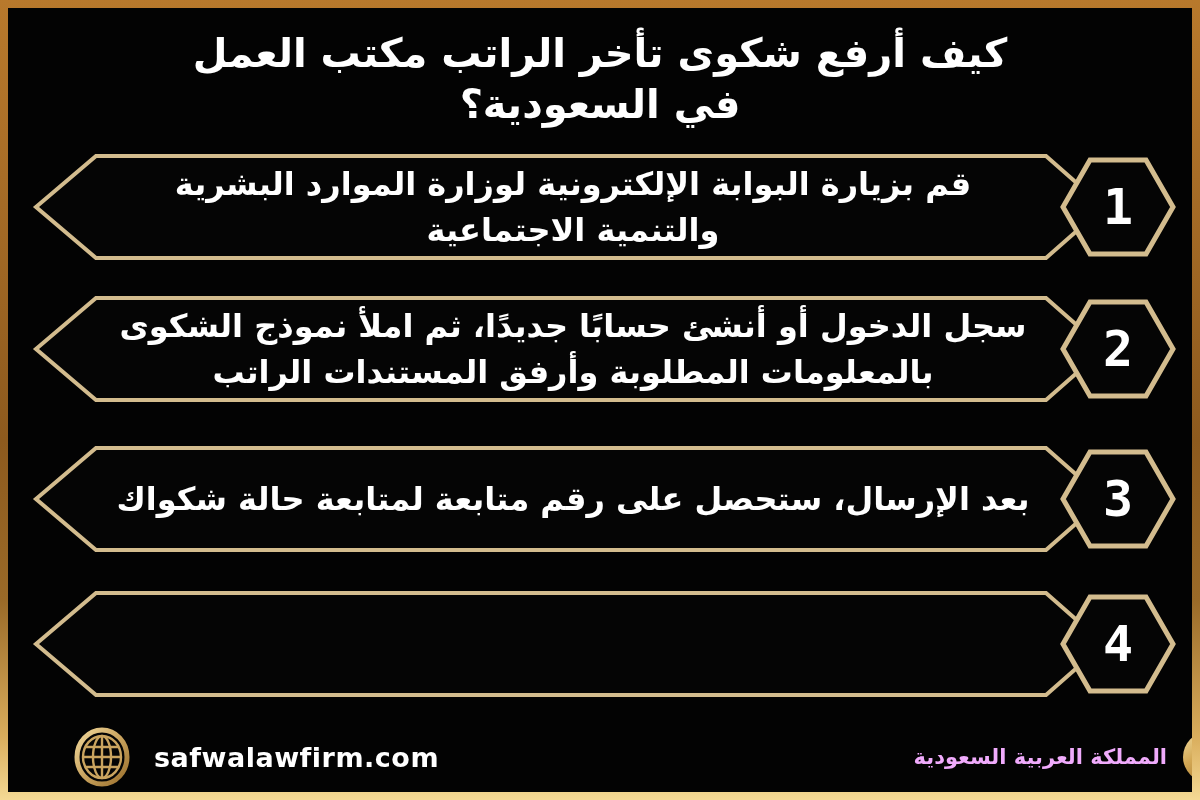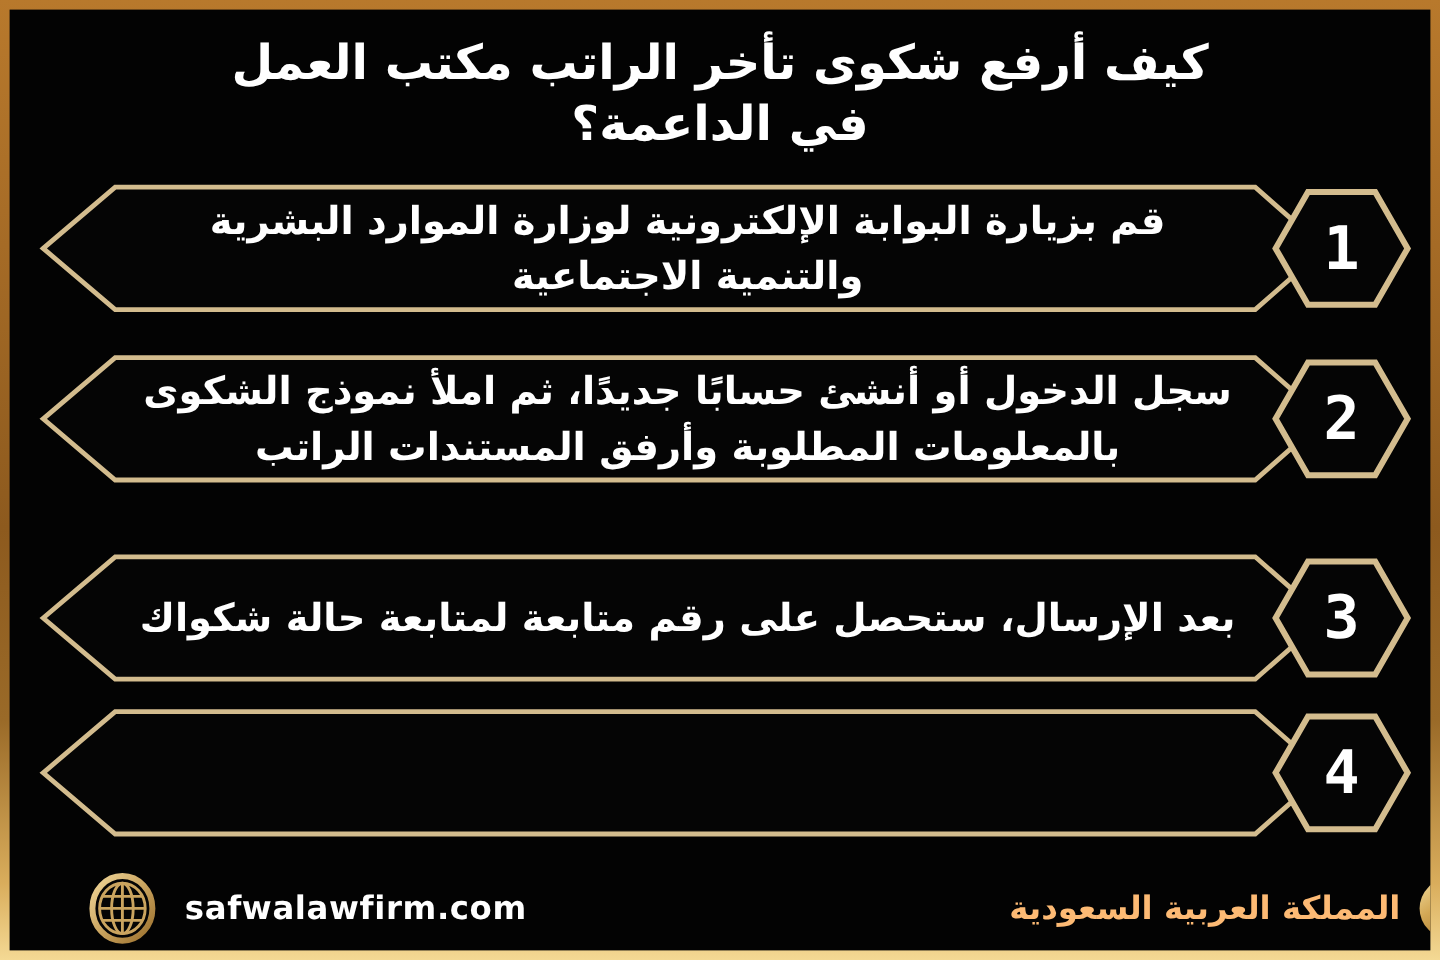--- a/index.html
+++ b/index.html
@@ -19,21 +19,21 @@
   .title {
     position: absolute; top: 20px; left: 50%; transform: translateX(-50%);
     width: 1060px; text-align: center; color: #fff; direction: rtl;
     font-size: 40px; font-weight: bold; line-height: 1.28;
   }
   .title span { display: block; }
 
   .step-row { position: absolute; left: 0; width: 1184px; height: 110px; }
   .row-1 { top: 144px; }
   .row-2 { top: 286px; }
-  .row-3 { top: 452px; }
+  .row-3 { top: 436px; }
   .row-4 { top: 581px; }
 
   .banner-svg { position: absolute; left: 24px; top: 0; width: 1076px; height: 110px; }
   .hex-svg { position: absolute; left: 1051px; top: 3px; width: 118px; height: 104px; }
 
   .step-text {
     position: absolute; left: 100px; top: 0; width: 930px; height: 110px;
     display: flex; align-items: center; justify-content: center;
     text-align: center; direction: rtl; color: #fff;
     font-size: 32px; font-weight: bold; line-height: 1.45;
@@ -49,34 +49,34 @@
     position: absolute; left: 16px; top: 716px; width: 1184px; height: 66px;
     display: flex; align-items: center; justify-content: space-between;
     padding: 0 14px 0 10px;
     margin-left: 40px;
   }
   .footer-left, .footer-right { display: flex; align-items: center; }
   .website-text {
     color: #fff; font-size: 27px; font-weight: bold; margin-left: 24px; letter-spacing: 0.5px;
   }
   .location-text {
-    color: #fdba74; font-size: 27px; font-weight: bold; direction: rtl; margin-right: 15px;
+    color: #f0abfc; font-size: 21px; font-weight: bold; direction: rtl; margin-right: 15px;
   }
   .globe-wrap { width: 56px; height: 60px; }
   .pin-wrap { width: 52px; height: 52px; }
 </style>
 </head>
 <body>
 
 <div class="frame">
   <div class="canvas">
 
     <div class="title" dir="rtl">
       <span>كيف أرفع شكوى تأخر الراتب مكتب العمل</span>
-      <span>في الداعمة؟</span>
+      <span>في السعودية؟</span>
     </div>
 
     <div class="step-row row-1">
       <svg class="banner-svg" viewBox="0 0 1076 110" preserveAspectRatio="none">
         <polygon points="4,55 64,4 1014,4 1072,55 1014,106 64,106" fill="#050505" stroke="#d3bc8e" stroke-width="4"></polygon>
       </svg>
       <svg class="hex-svg" viewBox="0 0 118 104">
         <polygon points="4,52 31,5 87,5 114,52 87,99 31,99" fill="#050505" stroke="#d3bc8e" stroke-width="5"></polygon>
       </svg>
       <div class="step-text" dir="rtl">قم بزيارة البوابة الإلكترونية لوزارة الموارد البشرية والتنمية الاجتماعية</div>

